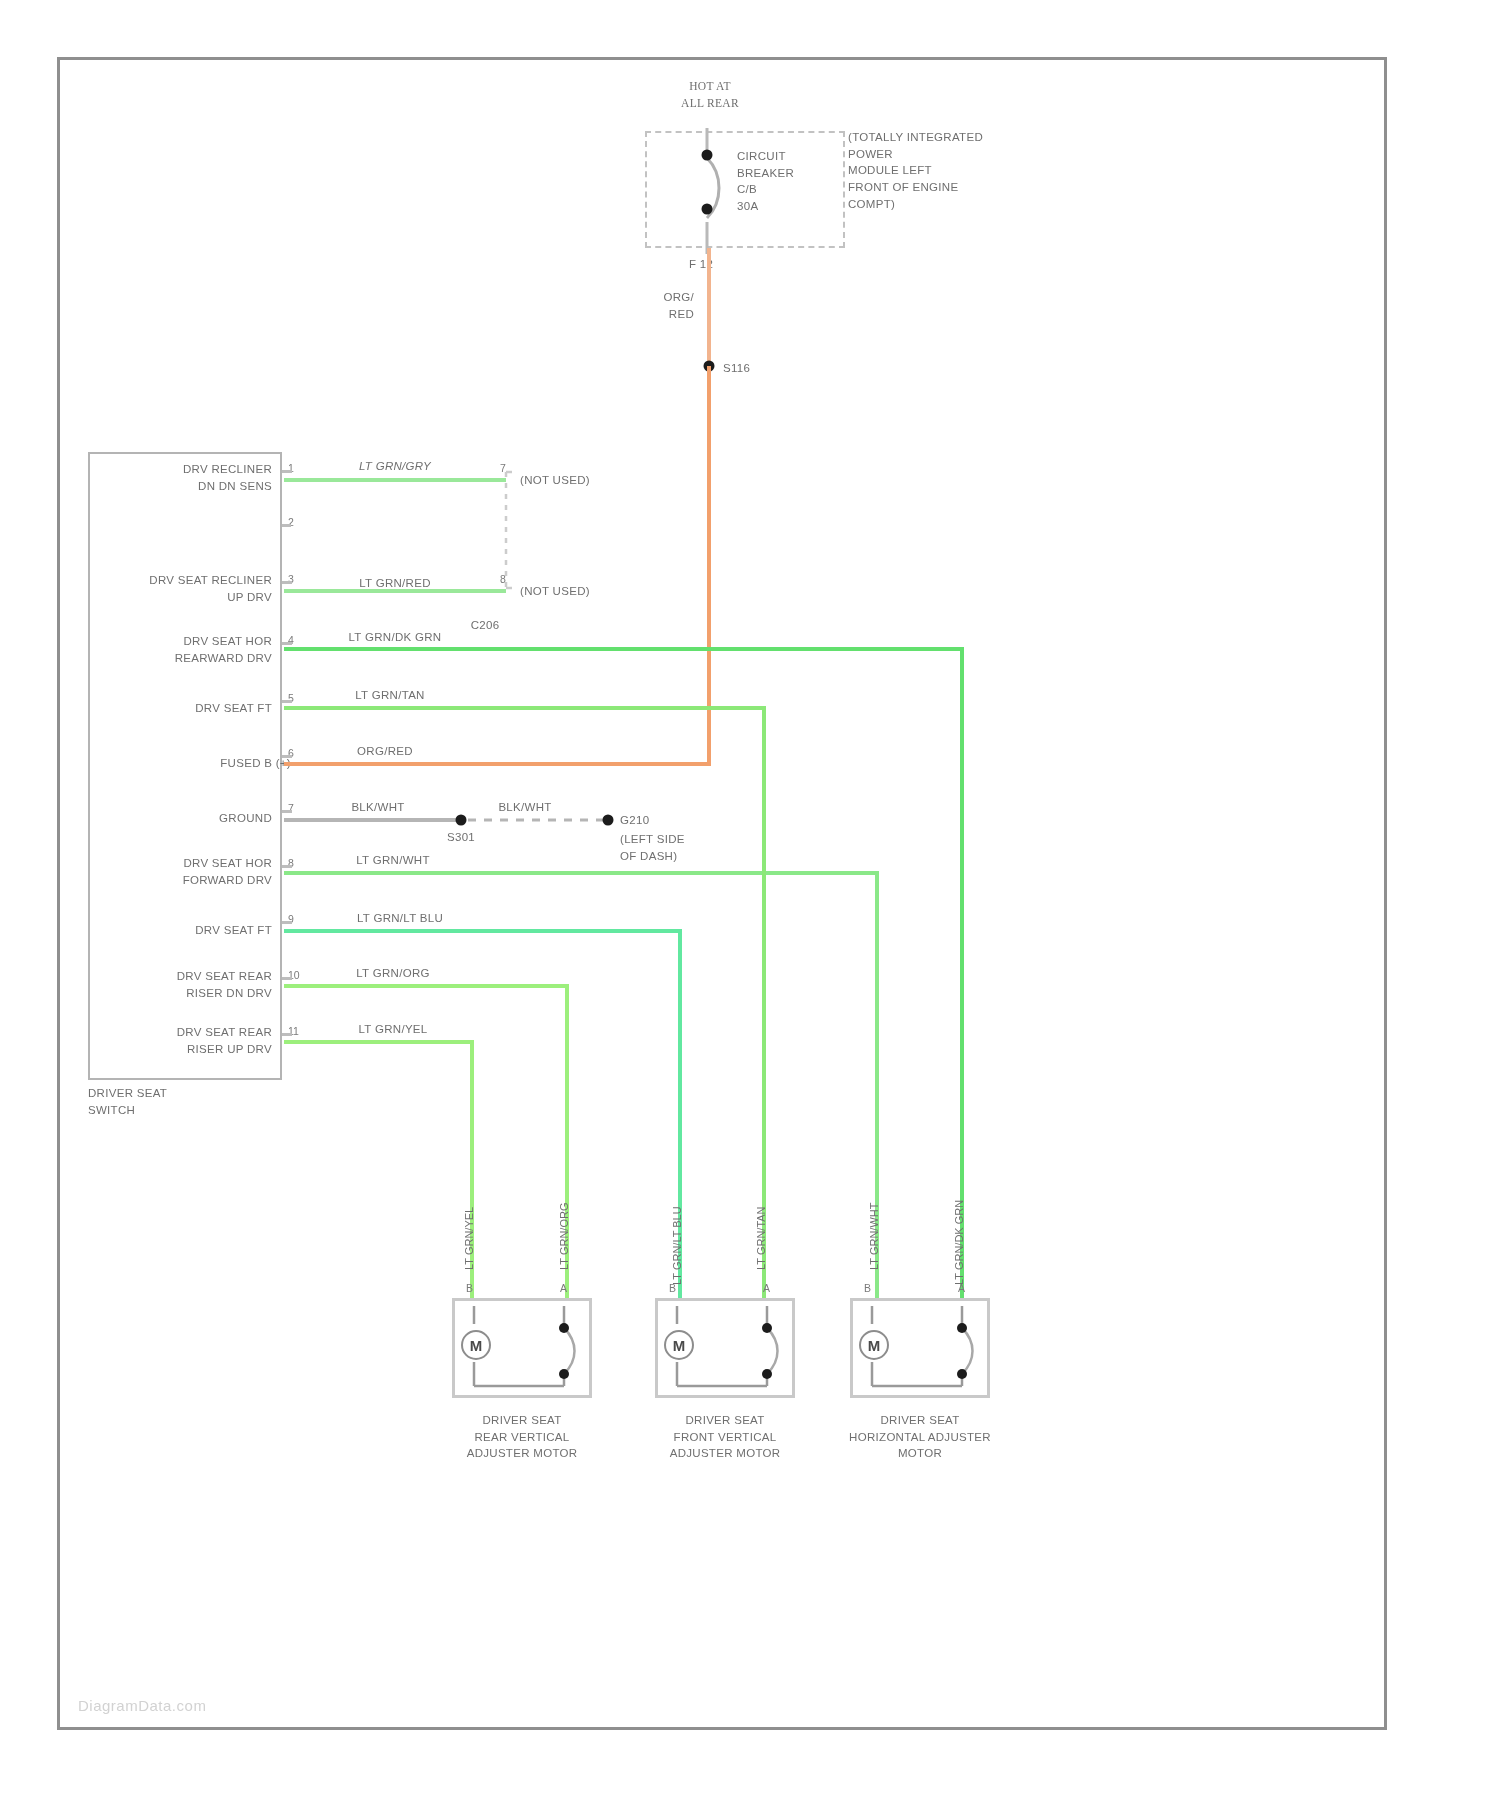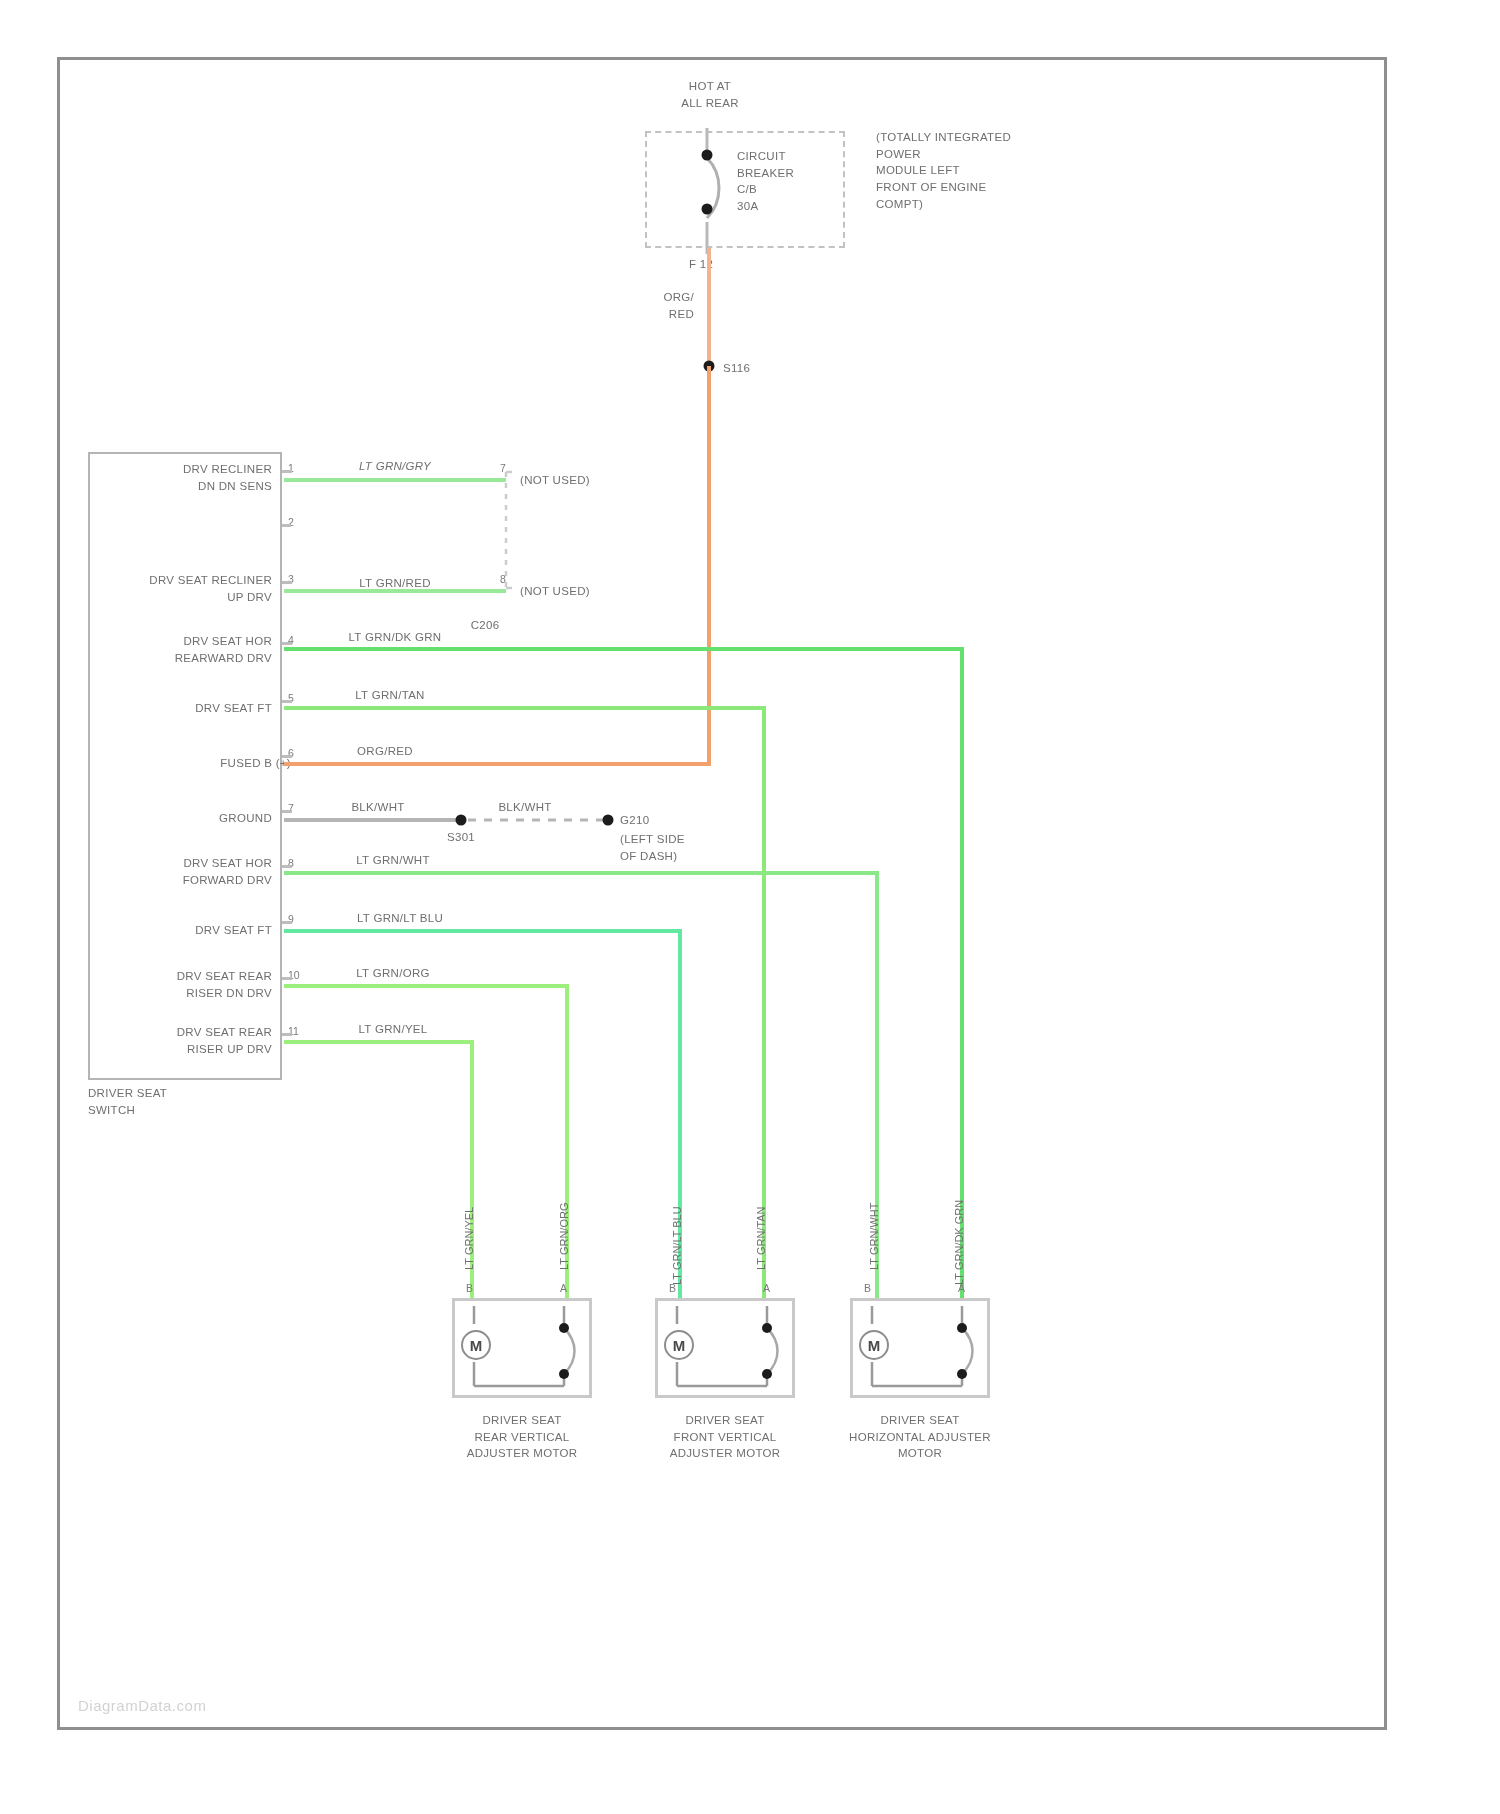--- a/index.html
+++ b/index.html
@@ -85,21 +85,21 @@
   }
   .stub{position:absolute;background:#bdbdbd;}
   svg{overflow:visible;}
 </style>
 </head>
 <body>
 
 <div id="page">
   <div id="frame"></div>
 
-  <div class="lbl c" style="left:710px;top:78px;">
+  <div class="lbl c" style="left:710px;top:78px;font-family:Liberation Serif, serif;">
     <span>HOT AT</span><br>
     <span>ALL REAR</span>
   </div>
 
   <div class="box-dash" style="left:645px;top:131px;width:200px;height:117px;"></div>
 
   <svg style="position:absolute;left:693px;top:128px;" width="40" height="128">
     <line x1="14" y1="0" x2="14" y2="26" stroke="#b9b9b9" stroke-width="3"></line>
     <path d="M14 30 C 30 46, 30 74, 14 90" stroke="#b0b0b0" stroke-width="3" fill="none"></path>
     <line x1="14" y1="94" x2="14" y2="126" stroke="#b9b9b9" stroke-width="3"></line>
@@ -107,21 +107,21 @@
   <div class="dot" style="left:707px;top:155px;"></div>
   <div class="dot" style="left:707px;top:209px;"></div>
 
   <div class="lbl" style="left:737px;top:148px;">
     <span>CIRCUIT</span><br>
     <span>BREAKER</span><br>
     <span>C/B</span><br>
     <span>30A</span>
   </div>
 
-  <div class="lbl" style="left:876px;top:129px;">
+  <div class="lbl" style="left:848px;top:129px;">
     <span>(TOTALLY INTEGRATED</span><br>
     <span>POWER</span><br>
     <span>MODULE LEFT</span><br>
     <span>FRONT OF ENGINE</span><br>
     <span>COMPT)</span>
   </div>
 
   <div class="lbl" style="left:689px;top:256px;"><span>F 12</span></div>
 
   <div class="wire v" style="left:707px;top:248px;height:120px;background:#f2b48e;"></div>

